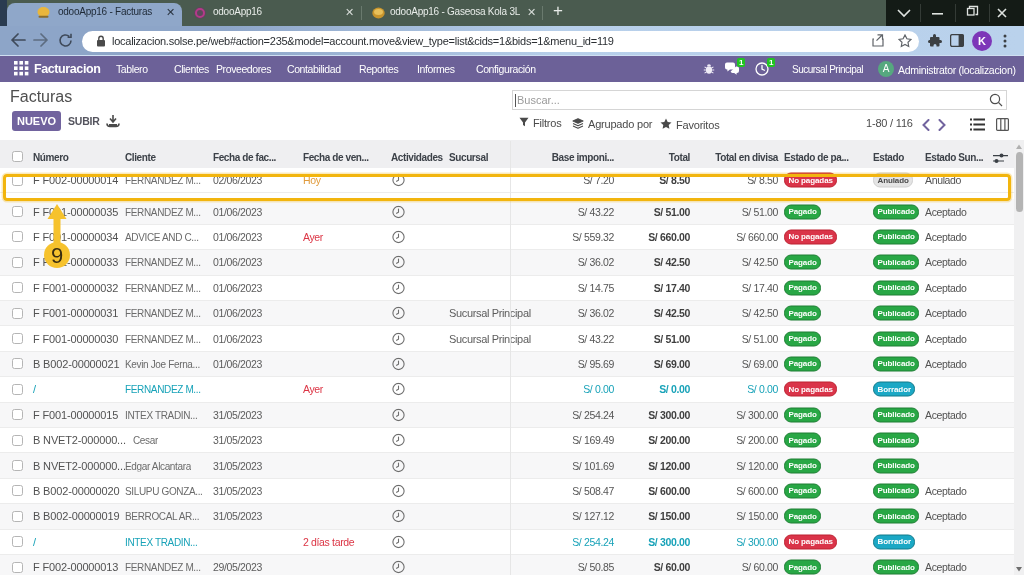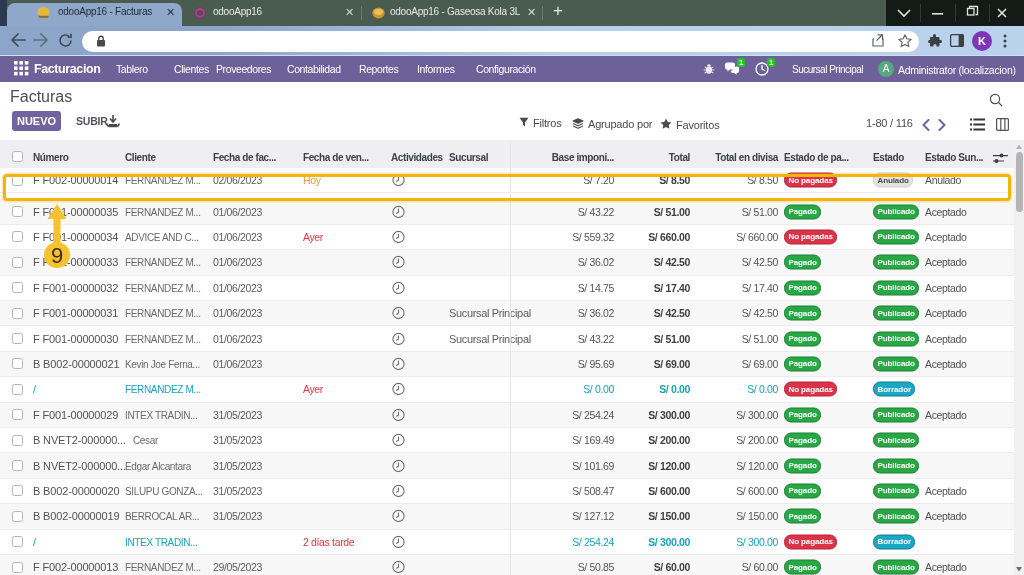--- a/index.html
+++ b/index.html
@@ -15,21 +15,21 @@
 #urlpill { position:absolute; left:82px; top:30.5px; width:837px; height:21px; background:#fff; border-radius:11px; }
 #navbar { position:absolute; left:0; top:56px; width:1024px; height:26px; background:#6c6198; color:#fff; }
 .nv { position:absolute; top:7px; font-size:10.5px; color:#fff; letter-spacing:-0.4px; white-space:nowrap; }
 .badge1 { position:absolute; top:-4px; left:10px; background:#21c421; color:#fff; font-size:8px; font-weight:bold; border-radius:2px; padding:0 2px; line-height:9px; }
 
 
 .bc { position:absolute; left:10px; top:88px; font-size:16px; color:#4f4f4f; }
 #search { position:absolute; left:512px; top:90px; width:495px; height:20px; border:1px solid #d5d5d5; background:#fff; }
 #search .ph { position:absolute; left:4px; top:3px; font-size:11px; color:#9a9a9a; }
 .btn-new { position:absolute; left:12px; top:111px; width:49px; height:20px; background:#71639e; color:#fff; font-size:11px; font-weight:bold; text-align:center; line-height:20px; border-radius:3px; }
-.btn-sub { position:absolute; left:76px; top:111px; height:20px; color:#54545e; font-size:10.5px; font-weight:bold; letter-spacing:-0.2px; line-height:20px; }
+.btn-sub { position:absolute; left:68px; top:111px; height:20px; color:#54545e; font-size:10.5px; font-weight:bold; letter-spacing:-0.2px; line-height:20px; }
 .fbar { position:absolute; top:117px; font-size:11px; letter-spacing:-0.2px; color:#4a4a4a; white-space:nowrap; }
 
 
 .hdr { position:absolute; left:0; top:140px; width:1014px; height:34px; background:#efeff1; border-bottom:1px solid #d8d8d8; }
 .h { position:absolute; top:12px; font-size:10px; font-weight:bold; color:#3c4148; letter-spacing:-0.4px; white-space:nowrap; }
 .row { position:absolute; left:0; width:1014px; height:25.4px; background:#fff; border-bottom:1px solid #ececec; }
 .row.stripe { background:#f7f7f8; }
 .c { position:absolute; top:50%; transform:translateY(-50%); font-size:10.5px; color:#4c4c4c; letter-spacing:-0.35px; white-space:nowrap; }
 .num { left:33px; color:#525252; font-size:11px; letter-spacing:-0.15px; }
 .cli { color:#6b6b6b; font-size:10px; letter-spacing:-0.35px; max-width:78px; overflow:hidden; }
@@ -103,20 +103,21 @@
         <path d="M8 1l6 6-6 6M14 7H1" fill="none" stroke="#5d6c80" stroke-width="1.7" stroke-linecap="round" stroke-linejoin="round"></path>
       </svg></span>
 <span class="abs" style="left:58px;top:33px;line-height:0"><svg width="15" height="15" viewBox="0 0 15 15">
         <path d="M13 7.5a5.5 5.5 0 1 1-1.8-4.1M13 0.8v3.4H9.6" fill="none" stroke="#3f4a5a" stroke-width="1.6"></path>
       </svg></span>
 <div id="urlpill"></div>
 <span class="abs" style="left:96px;top:35px;line-height:0"><svg width="10" height="12" viewBox="0 0 10 12">
         <rect x="1" y="5" width="8" height="6.4" rx="1" fill="#4a4a4a"></rect>
         <path d="M2.8 5V3.5a2.2 2.2 0 0 1 4.4 0V5" fill="none" stroke="#4a4a4a" stroke-width="1.4"></path>
       </svg></span>
+<span class="abs" style="left:112px;top:35px;font-size:11px;color:#2b2f33;letter-spacing:-0.25px">localizacion.solse.pe/web#action=235&amp;model=account.move&amp;view_type=list&amp;cids=1&amp;bids=1&amp;menu_id=119</span>
 <span class="abs" style="left:872px;top:34px;line-height:0"><svg width="14" height="13" viewBox="0 0 14 13">
         <path d="M2 5h-1v7h10V5H10" fill="none" stroke="#5f6368" stroke-width="1.2"></path>
         <path d="M5.5 0.8h5v5M10.2 1 4.5 6.7" fill="none" stroke="#5f6368" stroke-width="1.2"></path>
       </svg></span>
 <span class="abs" style="left:898px;top:34px;line-height:0"><svg width="14" height="14" viewBox="0 0 14 14">
         <path d="M7 1l1.9 3.8 4.1.6-3 2.9.7 4.2L7 10.5 3.3 12.5 4 8.3 1 5.4l4.1-.6z" fill="none" stroke="#5f6368" stroke-width="1.2"></path>
       </svg></span>
 <span class="abs" style="left:928px;top:34px;line-height:0"><svg width="14" height="14" viewBox="0 0 14 14">
         <path d="M5 1.5a1.5 1.5 0 0 1 3 0V3h2.5a1 1 0 0 1 1 1v2h1a1.5 1.5 0 0 1 0 3h-1v2.5a1 1 0 0 1-1 1H8.5v-1a1.5 1.5 0 0 0-3 0v1H3a1 1 0 0 1-1-1V9H1.5a1.5 1.5 0 0 1 0-3H2V4a1 1 0 0 1 1-1h2z" fill="#3c4043"></path>
       </svg></span>
@@ -168,20 +169,24 @@
       </svg><span class="badge1" style="left:13px">1</span></span>
 <span class="abs" style="left:755px;top:62px;line-height:0"><svg width="14" height="14" viewBox="0 0 14 14">
         <circle cx="7" cy="7" r="6" fill="none" stroke="#fff" stroke-width="1.3"></circle>
         <path d="M7 3.4V7l2.4 1.3" fill="none" stroke="#fff" stroke-width="1.3" stroke-linecap="round"></path>
       </svg><span class="badge1" style="left:12px">1</span></span>
 <span class="nv" style="left:792px;top:64px;font-size:10px;letter-spacing:-0.5px">Sucursal Principal</span>
 <span class="abs" style="left:878px;top:61px;width:16px;height:16px;border-radius:50%;background:#56a87f;color:#fff;font-size:10px;text-align:center;line-height:16px">A</span>
 <span class="nv" style="left:898px;top:63.5px;font-size:10.5px;letter-spacing:-0.3px">Administrator (localizacion)</span>
 
 <span class="bc">Facturas</span>
+<div id="search">
+      <span style="position:absolute;left:2px;top:3px;width:1px;height:13px;background:#555"></span>
+      <span class="ph">Buscar...</span>
+    </div>
 <span class="abs" style="left:989px;top:93px;line-height:0"><svg width="14" height="14" viewBox="0 0 14 14">
         <circle cx="6" cy="6" r="4.6" fill="none" stroke="#4f4f4f" stroke-width="1.2"></circle>
         <path d="M9.4 9.4 13 13" stroke="#4f4f4f" stroke-width="1.2"></path>
       </svg></span>
 <span class="btn-new">NUEVO</span>
 <span class="btn-sub">SUBIR</span>
 <span class="abs" style="left:106px;top:115px;line-height:0"><svg width="14" height="13" viewBox="0 0 14 13">
         <path d="M7 0v6M4 3.5 7 7l3-3.5" fill="none" stroke="#4a4a4a" stroke-width="1.6"></path>
         <path d="M1 8.5c0 2 1 3 3 3h6c2 0 3-1 3-3" fill="none" stroke="#4a4a4a" stroke-width="1.6"></path>
         <rect x="3" y="9" width="8" height="2.2" fill="#4a4a4a"></rect>
@@ -389,21 +394,21 @@
       <span class="c ra" style="right:400px;color:#17a2b8">S/ 0.00</span>
       <span class="c ra b" style="right:324px;color:#17a2b8">S/ 0.00</span>
       <span class="c ra" style="right:236px;color:#17a2b8">S/ 0.00</span>
       <span class="bpos" style="left:784px"><span class="bdg r">No pagadas</span></span>
       <span class="bpos" style="left:873px">
         <span class="bdg c">Borrador</span>
       </span>
     </div>
 <div class="row stripe" style="top:402.6px">
       <span class="cb" style="left:12px"></span>
-      <span class="c num">F F001-00000029</span>
+      <span class="c num">F F001-00000015</span>
       <span class="c cli" style="left:125px">INTEX TRADIN...</span>
       <span class="c" style="left:213px;color:#5c5c5c">31/05/2023</span>
       <span class="ic" style="left:392px"><svg width="13" height="13" viewBox="0 0 13 13">
           <circle cx="6.5" cy="6.5" r="5.6" fill="none" stroke="#6d6d6d" stroke-width="1.1"></circle>
           <path d="M6.5 3.6 V6.7 L4.6 7.8" fill="none" stroke="#6d6d6d" stroke-width="1.1" stroke-linecap="round"></path>
         </svg></span>
       <span class="c ra" style="right:400px;color:#555">S/ 254.24</span>
       <span class="c ra b" style="right:324px;color:#3f3f3f">S/ 300.00</span>
       <span class="c ra" style="right:236px;color:#555">S/ 300.00</span>
       <span class="bpos" style="left:784px"><span class="bdg g">Pagado</span></span>

